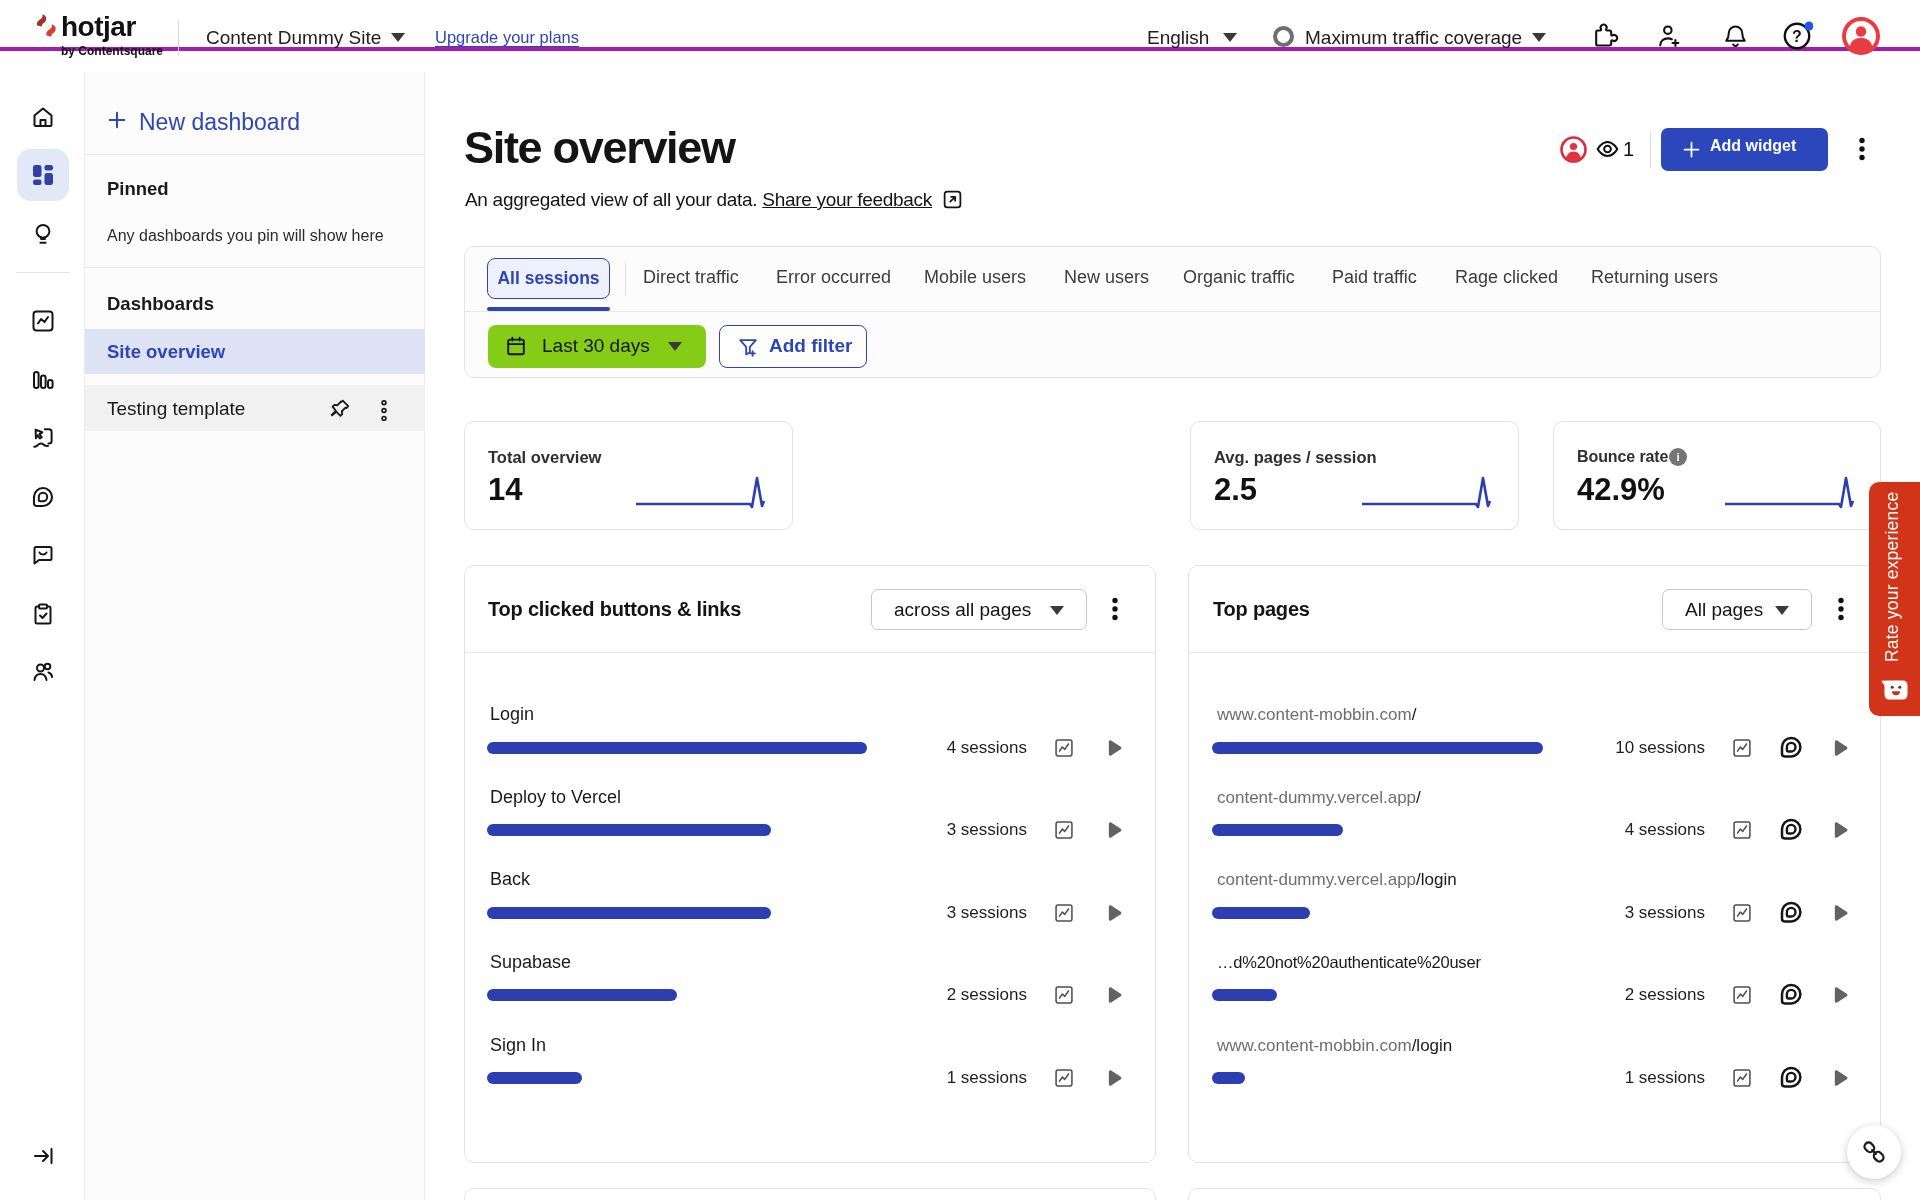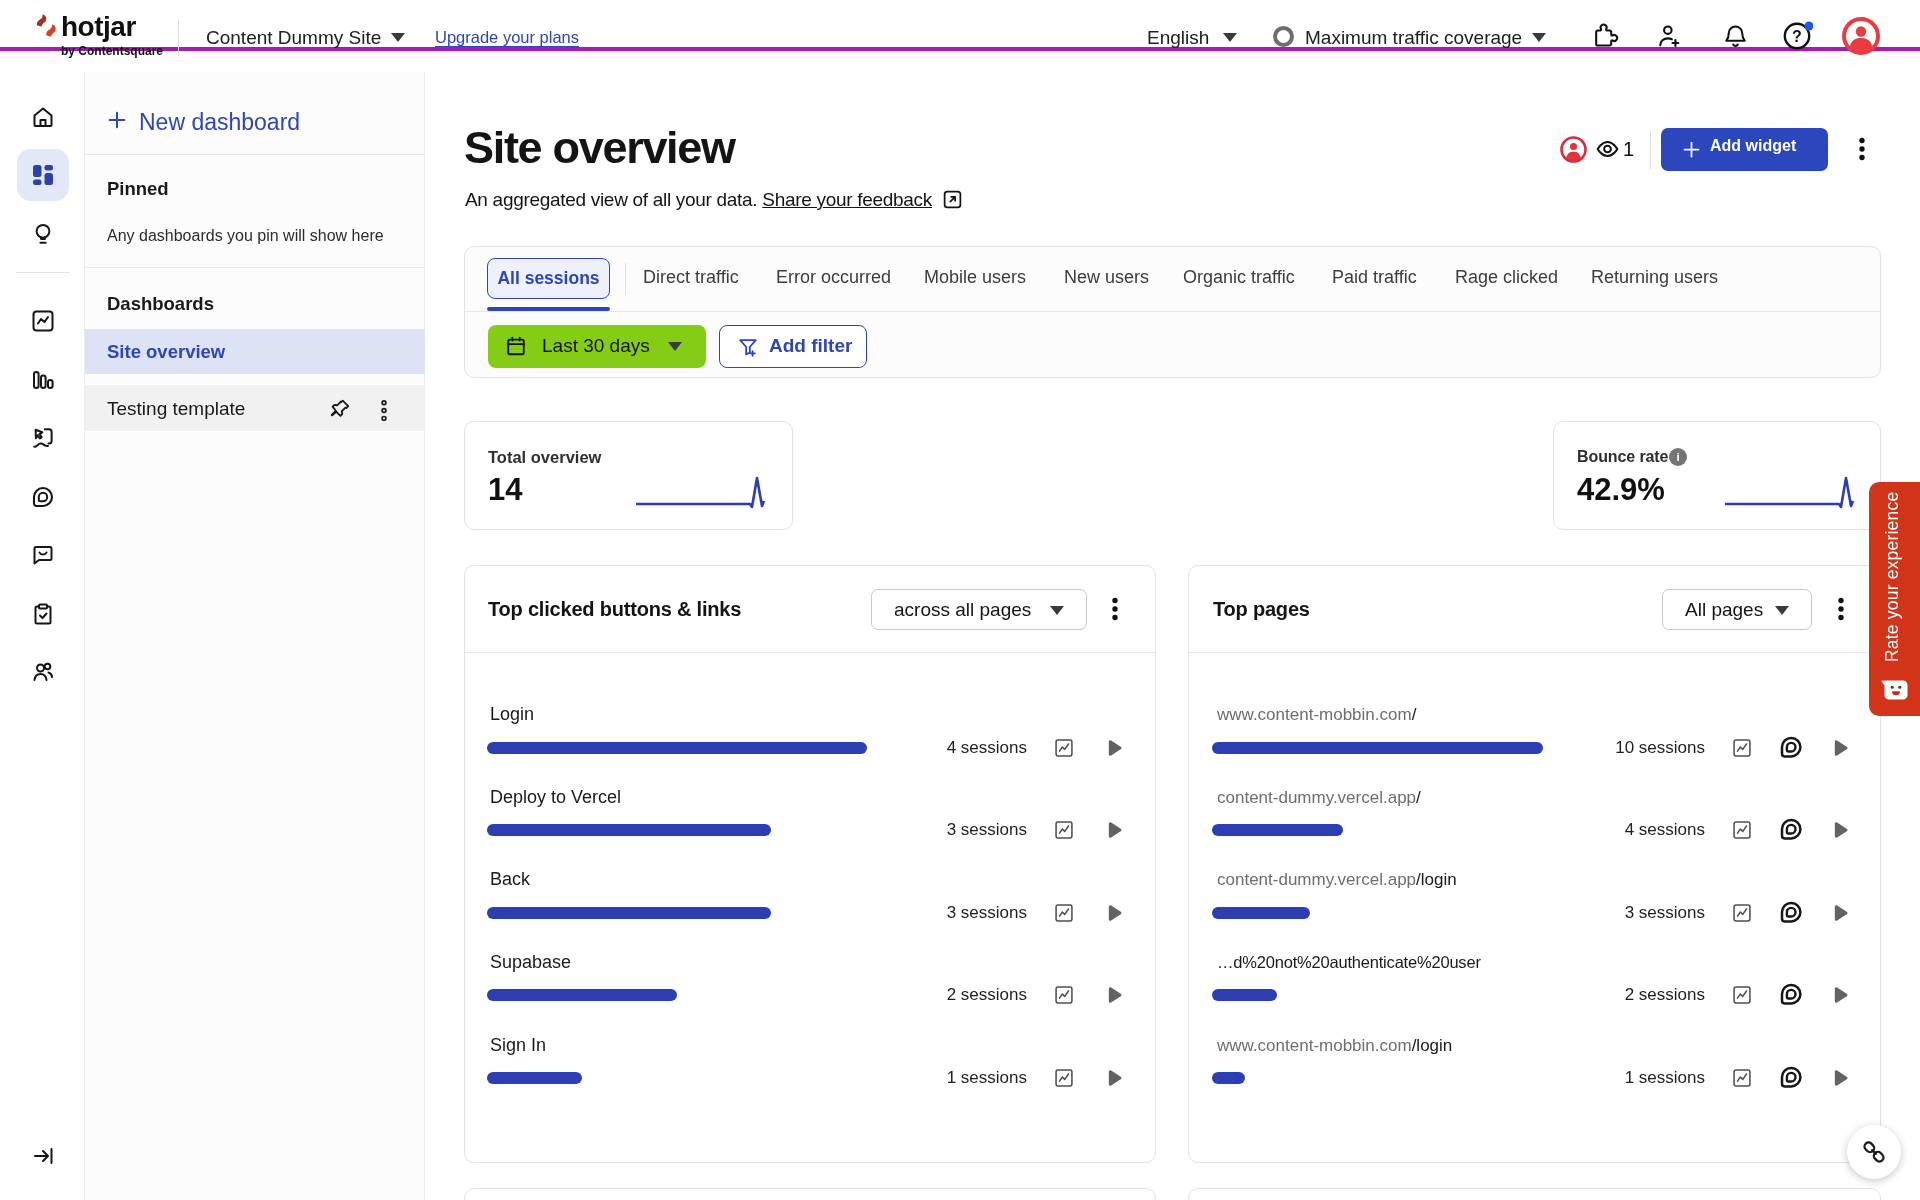--- a/index.html
+++ b/index.html
@@ -226,20 +226,27 @@
         <path d="M3.5 4.5h17l-6.5 7.5v6l-4 2v-8Z" fill="none"></path>
         <path d="M17 16.5v5M14.5 19h5"></path>
       </svg>
       <span class="abs" style="left:49px;top:9px;font-size:19px;font-weight:bold;color:#2e46b4">Add filter</span>
     </div>
   </div>
 
   <div class="card" style="left:464px;top:421px;width:329px;height:109px">
     <div class="abs" style="left:23px;top:26px;font-size:16.5px;font-weight:bold;color:#2f2f2f">Total overview</div>
     <div class="abs" style="left:23px;top:50px;font-size:31px;font-weight:bold;color:#111">14</div>
+    <svg class="abs" style="left:168px;top:48px" width="137" height="45" viewBox="0 0 137 45" fill="none" stroke="#2c3eb0" stroke-width="2.6" stroke-linejoin="round">
+        <path d="M3 34h114l2 3 5-29 5 28 2-5"></path>
+      </svg>
+  </div>
+  <div class="card" style="left:1190px;top:421px;width:329px;height:109px">
+    <div class="abs" style="left:23px;top:26px;font-size:16.5px;font-weight:bold;color:#2f2f2f">Avg. pages / session</div>
+    <div class="abs" style="left:23px;top:50px;font-size:31px;font-weight:bold;color:#111">2.5</div>
     <svg class="abs" style="left:168px;top:48px" width="137" height="45" viewBox="0 0 137 45" fill="none" stroke="#2c3eb0" stroke-width="2.6" stroke-linejoin="round">
         <path d="M3 34h114l2 3 5-29 5 28 2-5"></path>
       </svg>
   </div>
   <div class="card" style="left:1553px;top:421px;width:328px;height:109px">
     <div class="abs" style="left:23px;top:26px;font-size:16px;font-weight:bold;color:#2f2f2f;letter-spacing:-0.1px">Bounce rate</div>
     <svg class="abs" style="left:115px;top:26px" width="18" height="18" viewBox="0 0 17 17">
         <circle cx="8.5" cy="8.5" r="8.5" fill="#757575"></circle>
         <text x="8.5" y="12.5" font-size="11" font-weight="bold" fill="#fff" text-anchor="middle" font-family="Liberation Sans">i</text>
       </svg>

